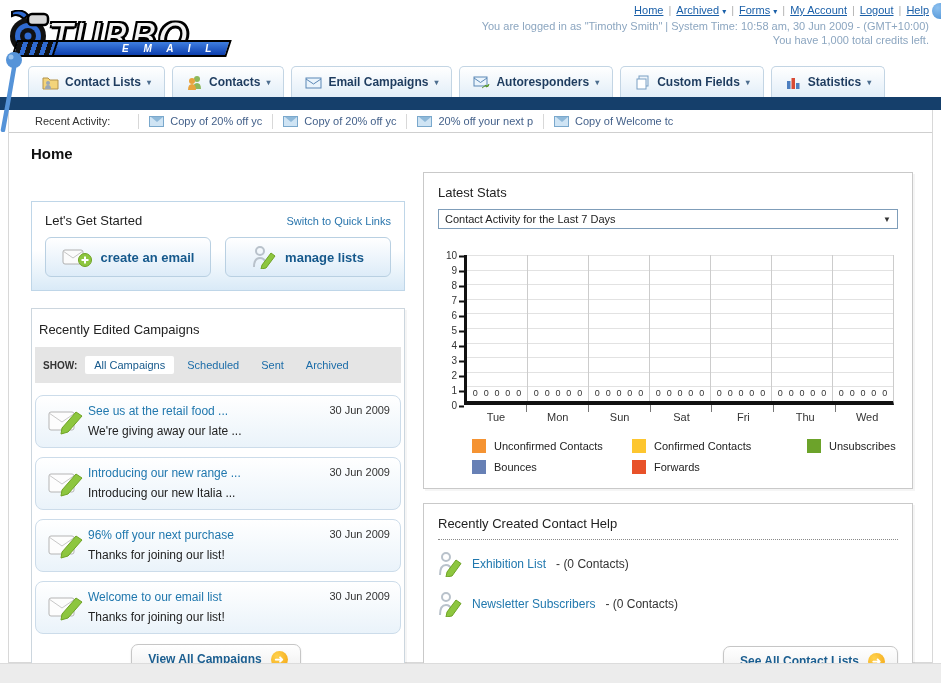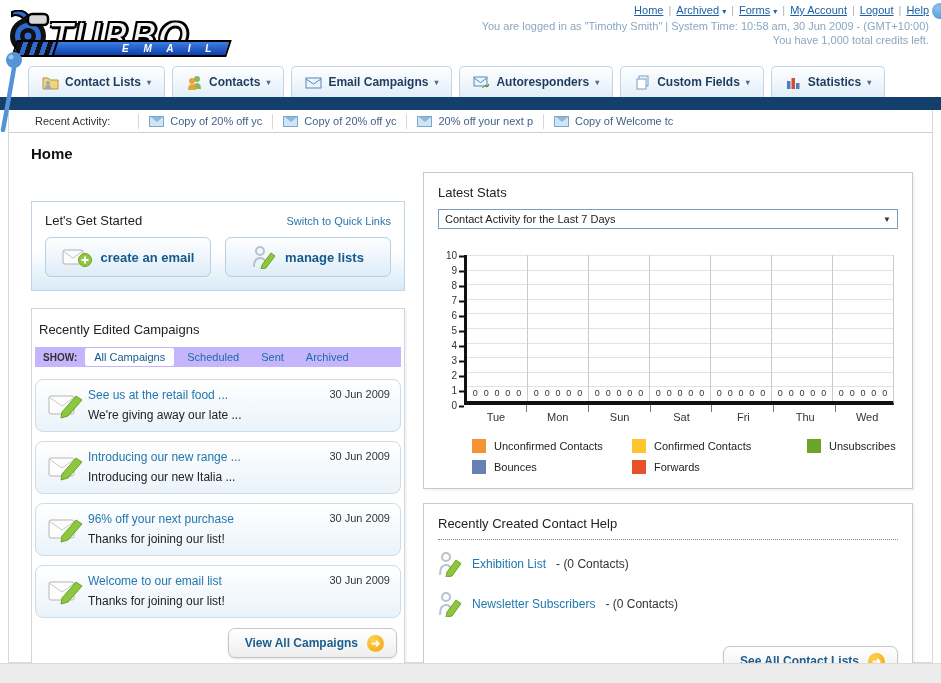--- a/index.html
+++ b/index.html
@@ -75,33 +75,33 @@
   .gs-title { font-size:13px; color:#222; }
   .gs-switch { font-size:11px; color:#2a76ad; cursor:pointer; }
   .gs-btns { display:flex; gap:14px; }
   .gs-btn { flex:1; height:40px; border:1px solid #b9d0e2; border-radius:6px;
     background:linear-gradient(#ffffff,#ddecf8); display:flex; align-items:center; justify-content:center;
     gap:9px; font-size:13px; font-weight:bold; color:#16598c; cursor:pointer; }
 
   
   .camp-panel { padding:11px 3px 13px; }
   .camp-title { font-size:13px; color:#222; margin:2px 0 10px 4px; }
-  .camp-filter { background:#c4b5fd; height:20px; display:flex; align-items:center; font-size:11px;
+  .camp-filter { background:#e5e5e5; height:36px; display:flex; align-items:center; font-size:11px;
     padding:0 8px; gap:4px; margin-bottom:12px; }
   .camp-filter .show { font-weight:bold; color:#333; font-size:10px; margin-right:4px; }
   .cf-item { color:#1b6ca8; padding:3px 9px; cursor:pointer; }
   .cf-item.sel { background:#fff; color:#16598c; border-radius:2px; }
   .camp-item { border:1px solid #ccdcea; border-radius:8px; background:linear-gradient(#ffffff,#eaf3fa);
     padding:8px 10px 8px 12px; display:flex; margin-bottom:9px; cursor:pointer; }
   .ci-icon { width:40px; padding-top:3px; }
   .ci-body { flex:1; }
   .ci-title { font-size:12px; color:#2178ae; margin-bottom:3px; }
   .ci-sub { font-size:12px; color:#222; }
   .ci-date { font-size:11px; color:#333; white-space:nowrap; }
-  .camp-footer { display:flex; justify-content:flex-end; margin:10px 4px 2px 0; }
+  .camp-footer { display:flex; justify-content:center; margin:10px 4px 2px 0; }
 
   .pill-btn { display:inline-flex; align-items:center; gap:9px; height:30px; padding:0 12px 0 16px;
     border:1px solid #c6c6c6; border-radius:7px; background:linear-gradient(#ffffff,#eeeeee);
     font-size:12px; font-weight:bold; color:#1b5e90; cursor:pointer; box-shadow:0 1px 2px rgba(0,0,0,0.12); }
   .arrow-circle { width:17px; height:17px; border-radius:50%; background:radial-gradient(circle at 35% 30%, #ffd24d, #f2a211);
     color:#fff; font-size:11px; line-height:17px; text-align:center; font-weight:bold; }
 
   
   .stats-panel { padding:12px 14px 10px; margin-bottom:14px; border:1px solid #c9c9c9; }
   .stats-title { font-size:13px; color:#222; margin-bottom:9px; }

